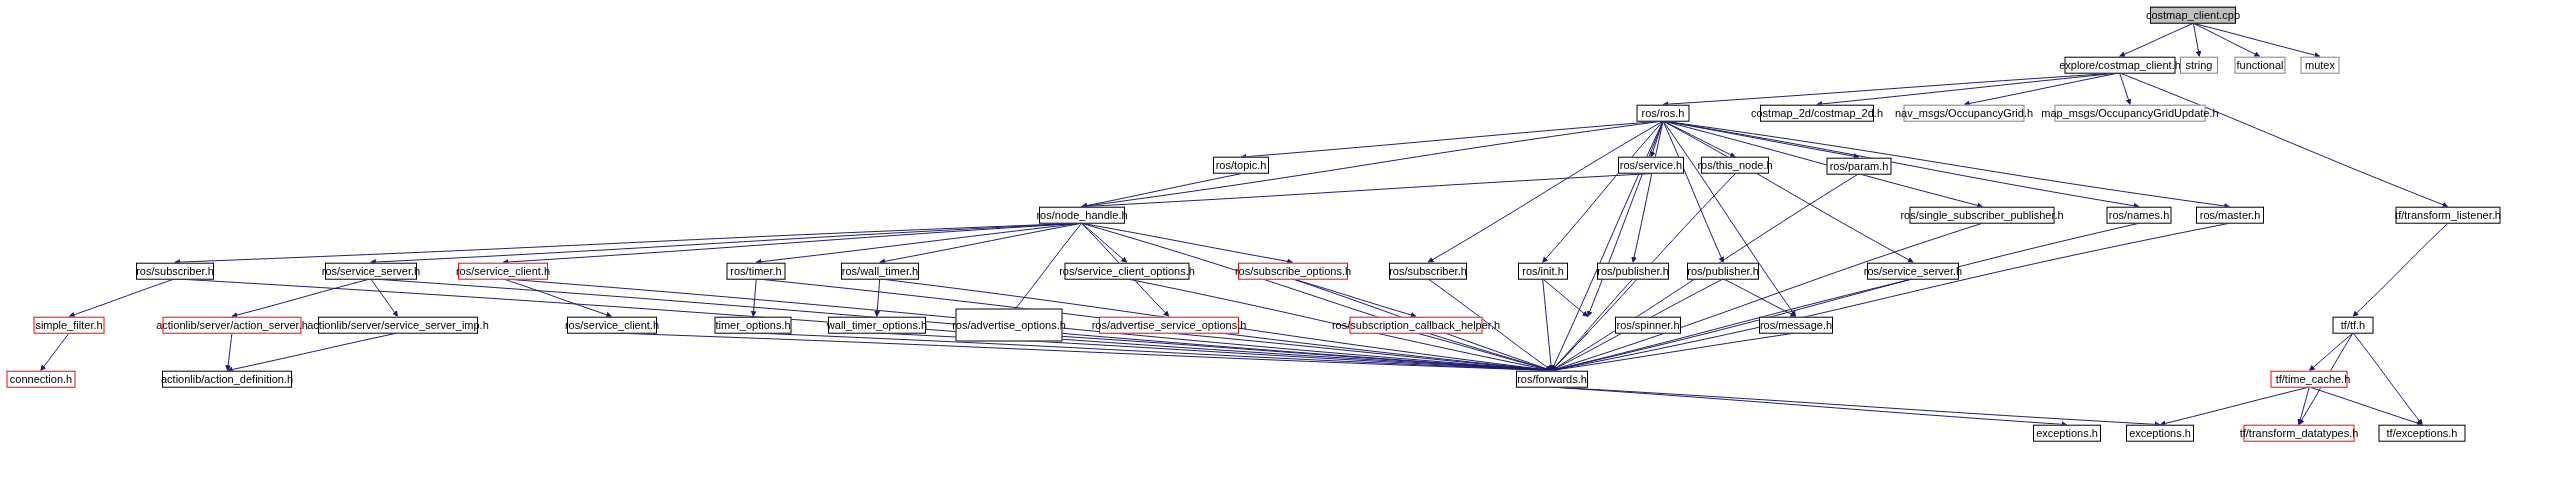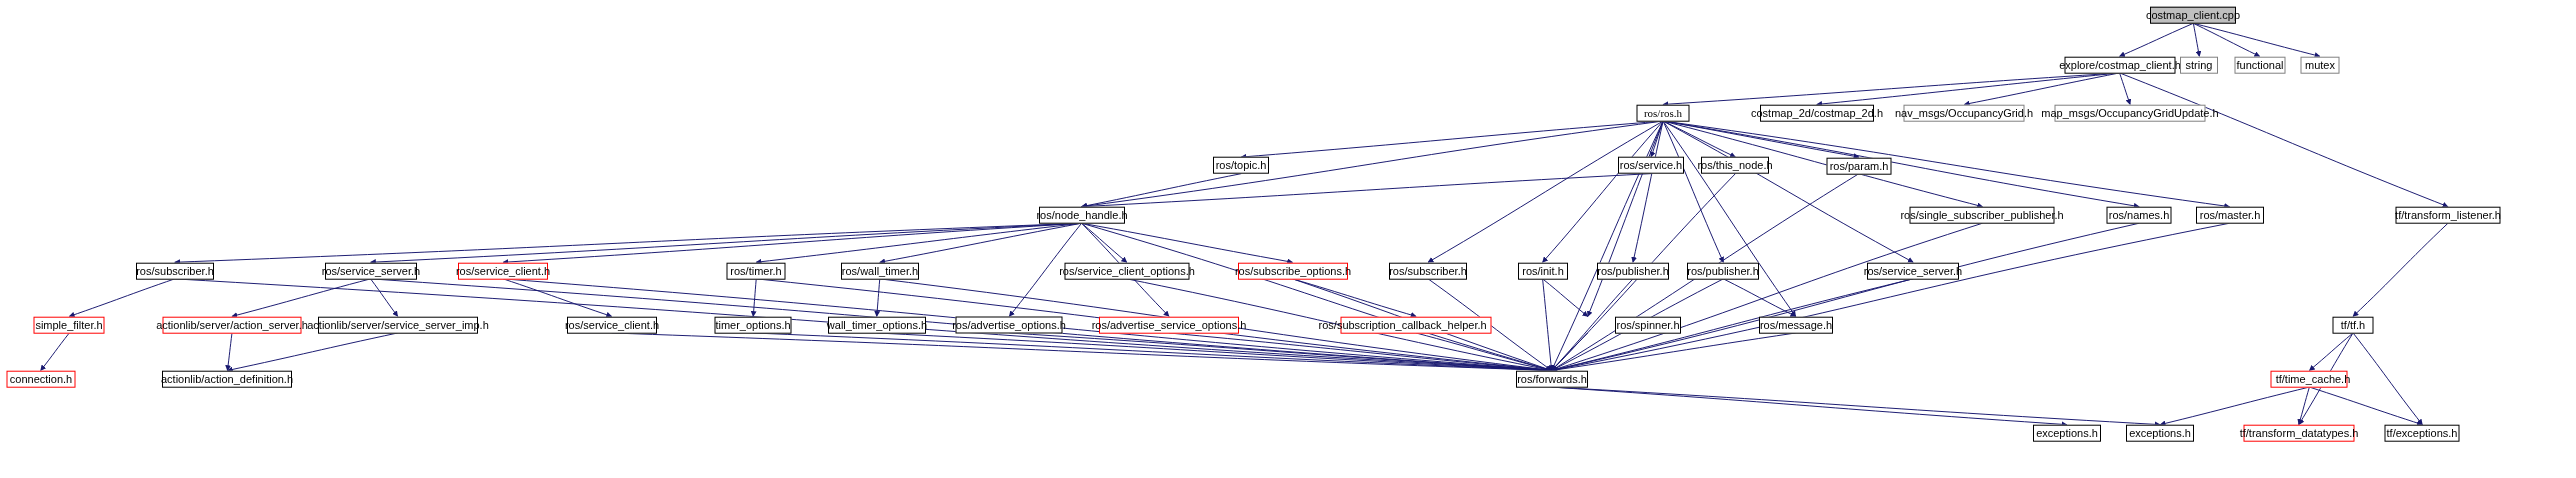--- a/index.html
+++ b/index.html
@@ -157,21 +157,21 @@
       </div>
       <div class="node gray" style="left: 2199px; top: 65px; width: 38px; height: 16.6px;">
         <span class="node-label">string</span>
       </div>
       <div class="node gray" style="left: 2260px; top: 65px; width: 51px; height: 16.6px;">
         <span class="node-label">functional</span>
       </div>
       <div class="node gray" style="left: 2320px; top: 65px; width: 39px; height: 16.6px;">
         <span class="node-label">mutex</span>
       </div>
-      <div class="node black" style="left: 1663px; top: 113px; width: 53px; height: 16.6px; font-family: Liberation Serif, serif;">
+      <div class="node black" style="left: 1663px; top: 113px; width: 53px; height: 16.6px;">
         <span class="node-label">ros/ros.h</span>
       </div>
       <div class="node black" style="left: 1817px; top: 113px; width: 114px; height: 16.6px;">
         <span class="node-label">costmap_2d/costmap_2d.h</span>
       </div>
       <div class="node gray" style="left: 1964px; top: 113px; width: 121px; height: 16.6px;">
         <span class="node-label">nav_msgs/OccupancyGrid.h</span>
       </div>
       <div class="node gray" style="left: 2130px; top: 113px; width: 151px; height: 16.6px;">
         <span class="node-label">map_msgs/OccupancyGridUpdate.h</span>
@@ -250,27 +250,27 @@
       </div>
       <div class="node black" style="left: 612px; top: 325px; width: 90px; height: 16.6px;">
         <span class="node-label">ros/service_client.h</span>
       </div>
       <div class="node black" style="left: 753px; top: 325px; width: 77px; height: 16.6px;">
         <span class="node-label">timer_options.h</span>
       </div>
       <div class="node black" style="left: 877px; top: 325px; width: 98px; height: 16.6px;">
         <span class="node-label">wall_timer_options.h</span>
       </div>
-      <div class="node black" style="left: 1009px; top: 325px; width: 107px; height: 17px;">
+      <div class="node black" style="left: 1009px; top: 325px; width: 107px; height: 33px;">
         <span class="node-label">ros/advertise_options.h</span>
       </div>
       <div class="node red" style="left: 1169px; top: 325px; width: 140px; height: 16.6px;">
         <span class="node-label">ros/advertise_service_options.h</span>
       </div>
-      <div class="node red" style="left: 1416px; top: 325px; width: 151px; height: 16.6px; justify-content: flex-end;">
+      <div class="node red" style="left: 1416px; top: 325px; width: 133px; height: 16.6px;">
         <span class="node-label">ros/subscription_callback_helper.h</span>
       </div>
       <div class="node black" style="left: 1648px; top: 325px; width: 66px; height: 16.6px;">
         <span class="node-label">ros/spinner.h</span>
       </div>
       <div class="node black" style="left: 1796px; top: 325px; width: 74px; height: 16.6px;">
         <span class="node-label">ros/message.h</span>
       </div>
       <div class="node black" style="left: 2353px; top: 325px; width: 41px; height: 16.6px;">
         <span class="node-label">tf/tf.h</span>
@@ -289,18 +289,18 @@
       </div>
       <div class="node black" style="left: 2067px; top: 433px; width: 68px; height: 16.6px;">
         <span class="node-label">exceptions.h</span>
       </div>
       <div class="node black" style="left: 2160px; top: 433px; width: 68px; height: 16.6px;">
         <span class="node-label">exceptions.h</span>
       </div>
       <div class="node red" style="left: 2299px; top: 433px; width: 111px; height: 16.6px;">
         <span class="node-label">tf/transform_datatypes.h</span>
       </div>
-      <div class="node black" style="left: 2422px; top: 433px; width: 75px; height: 16.6px;">
+      <div class="node black" style="left: 2422px; top: 433px; width: 87px; height: 16.6px;">
         <span class="node-label">tf/exceptions.h</span>
       </div>
     </div>
 </div>
 
 
 </body></html>

